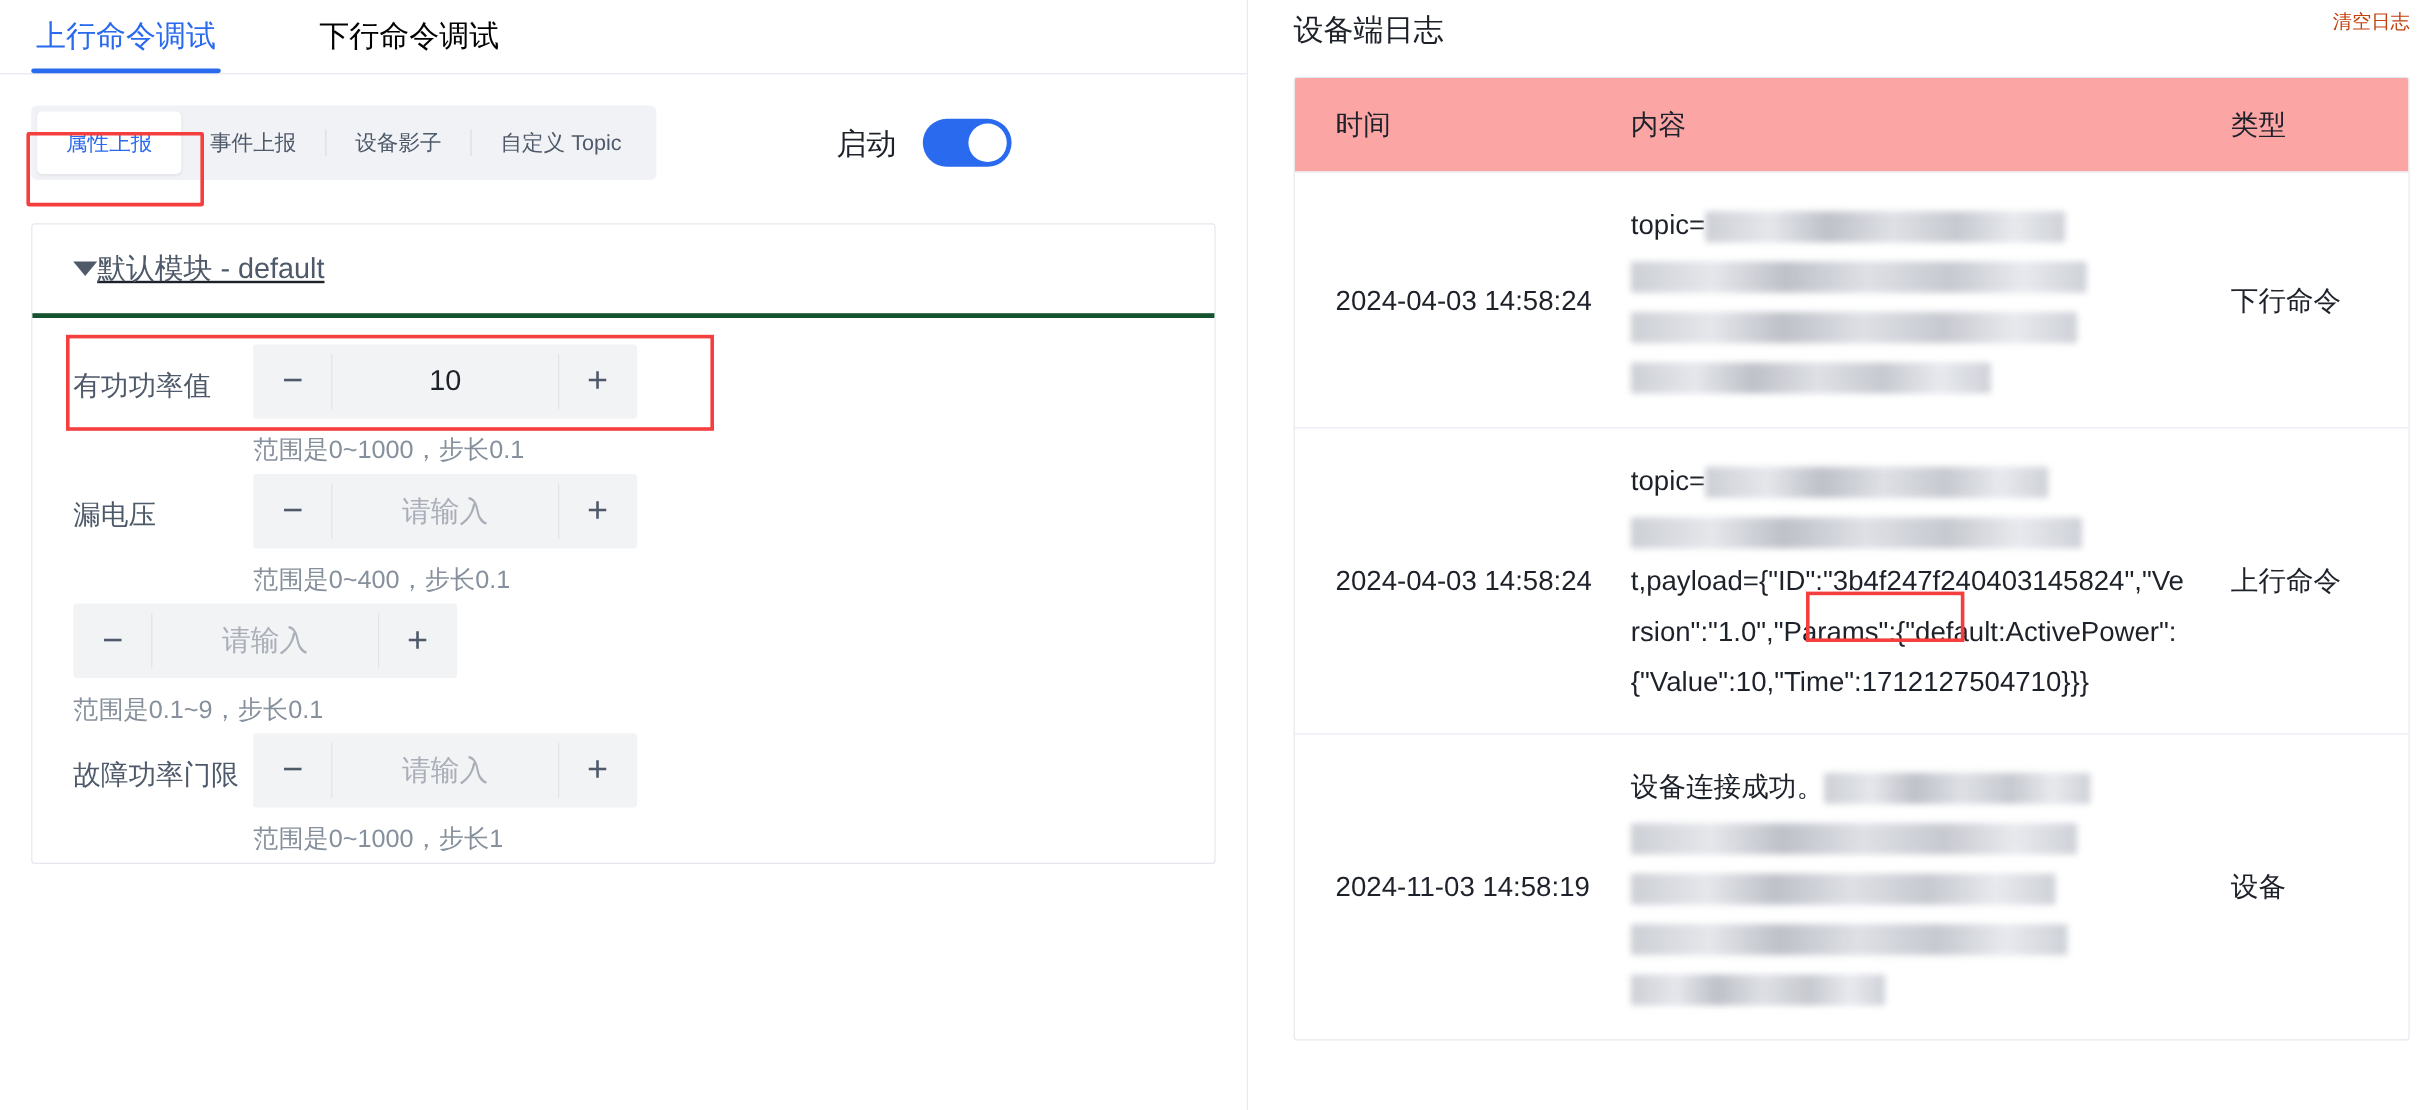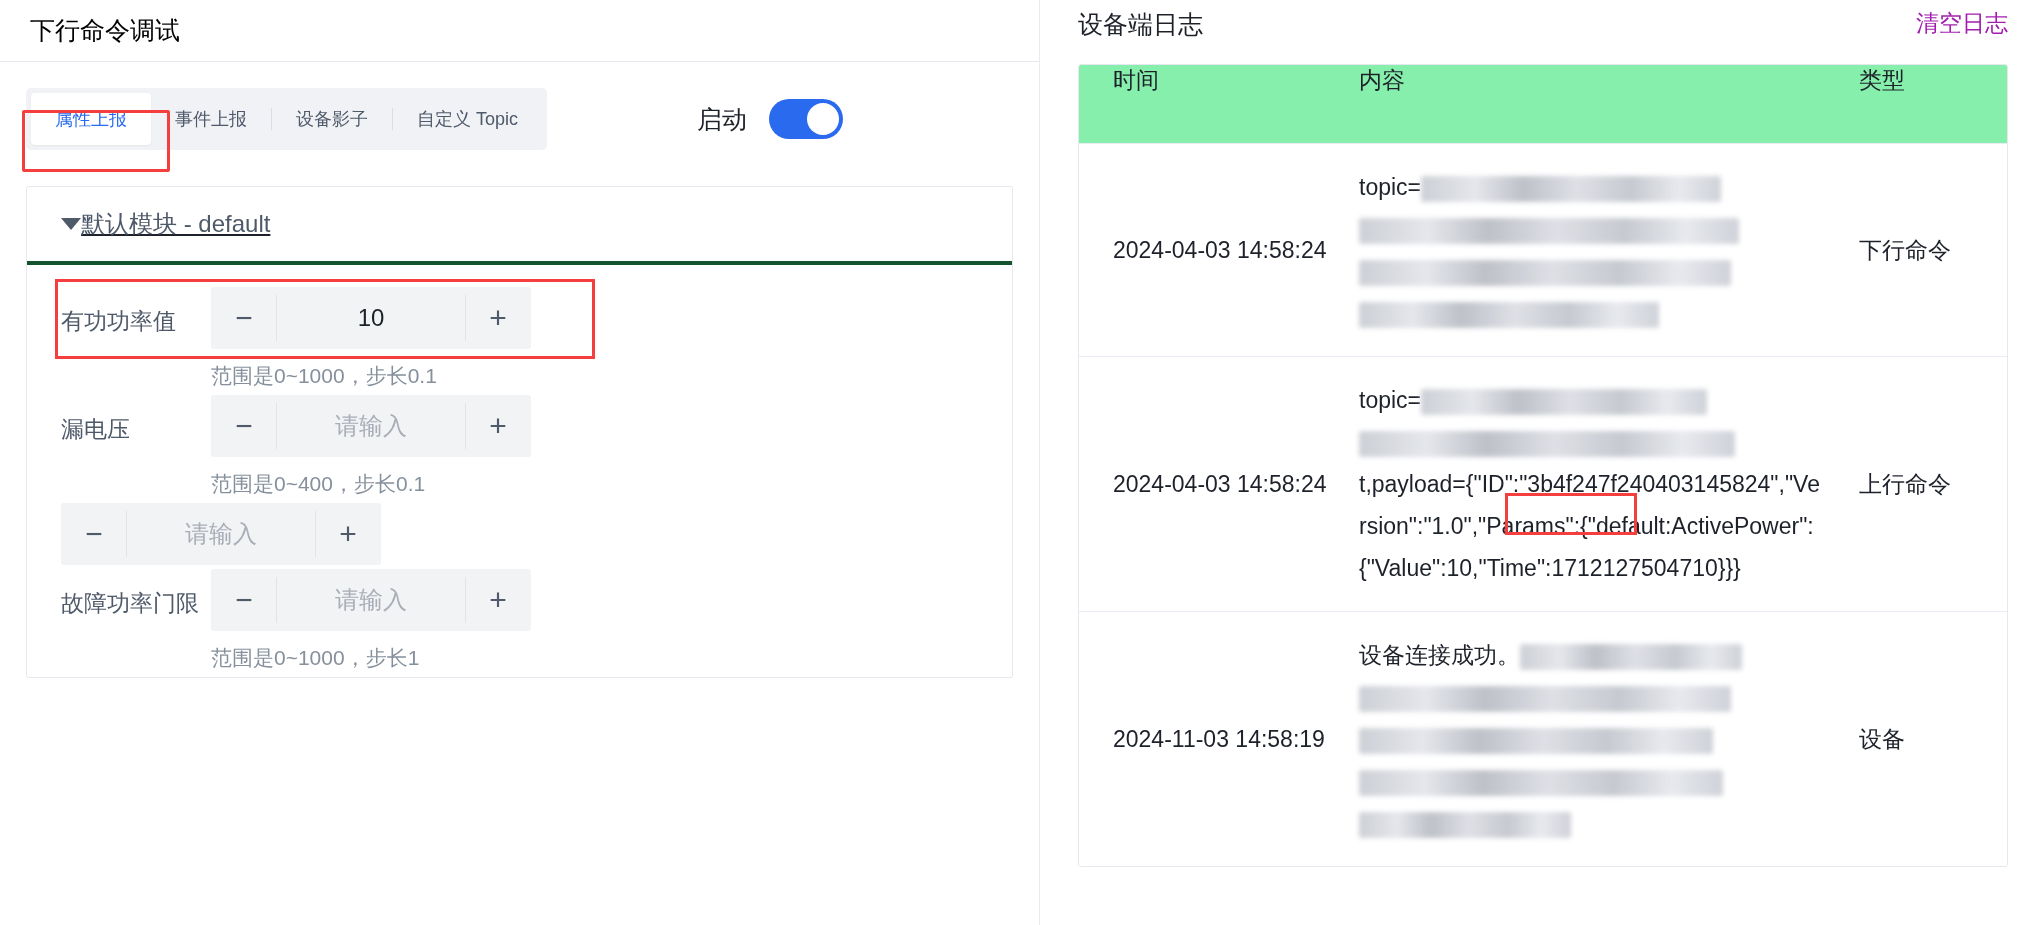--- a/index.html
+++ b/index.html
@@ -147,28 +147,28 @@
   
   .right-pane {
     width: 990px; height: 925px;
     padding: 0 22px 0 38px; background: #fff; overflow: hidden;
   }
   .log-head {
     display: flex; justify-content: space-between;
     height: 64px; padding-top: 8px;
   }
   .log-title { font-size: 25px; color: #1d2129; }
-  .log-clear { font-size: 23px; color: #a21caf; cursor: pointer; font-family: Liberation Serif, serif; }
+  .log-clear { font-size: 16px; color: #c2410c; cursor: pointer; font-family: Liberation Serif, serif; }
 
   .log-table {
     border: 1px solid #e5e8ef; border-radius: 3px;
     width: 930px; overflow: hidden;
   }
   .log-thead {
-    display: flex; background: #86efac; height: 78px; 
+    display: flex; background: #fca5a5; height: 78px; align-items: center;
   }
   .log-thead .th { font-size: 23px; color: #1d2129; }
   .col-time { width: 268px; flex: none; padding-left: 34px; }
   .col-content { flex: 1; padding-left: 12px; }
   .col-type { width: 170px; flex: none; padding-left: 22px; }
 
   .log-row {
     display: flex; align-items: center;
     border-top: 1px solid #e9ecf2; background: #fff;
   }
@@ -192,20 +192,23 @@
   }
 </style>
 </head>
 <body>
 
 <div class="app">
 
   <div class="left-pane">
 
     <div class="main-tabs">
+      <div class="main-tab active">
+        <span>上行命令调试</span>
+      </div>
       <div class="main-tab">
         <span>下行命令调试</span>
       </div>
     </div>
 
     <div class="subtab-row">
       <div class="segmented">
         <div class="seg-item active">
           <span>属性上报</span>
         </div>
@@ -264,20 +267,21 @@
           </div>
         </div>
 
         <div class="prop-row">
           <div class="prop-right">
             <div class="stepper">
               <div class="step-btn minus">−</div>
               <div class="step-val placeholder">请输入</div>
               <div class="step-btn plus">+</div>
             </div>
+            <div class="prop-hint">范围是0.1~9，步长0.1</div>
           </div>
         </div>
 
         <div class="prop-row">
           <div class="prop-label">故障功率门限</div>
           <div class="prop-right">
             <div class="stepper">
               <div class="step-btn minus">−</div>
               <div class="step-val placeholder">请输入</div>
               <div class="step-btn plus">+</div>

